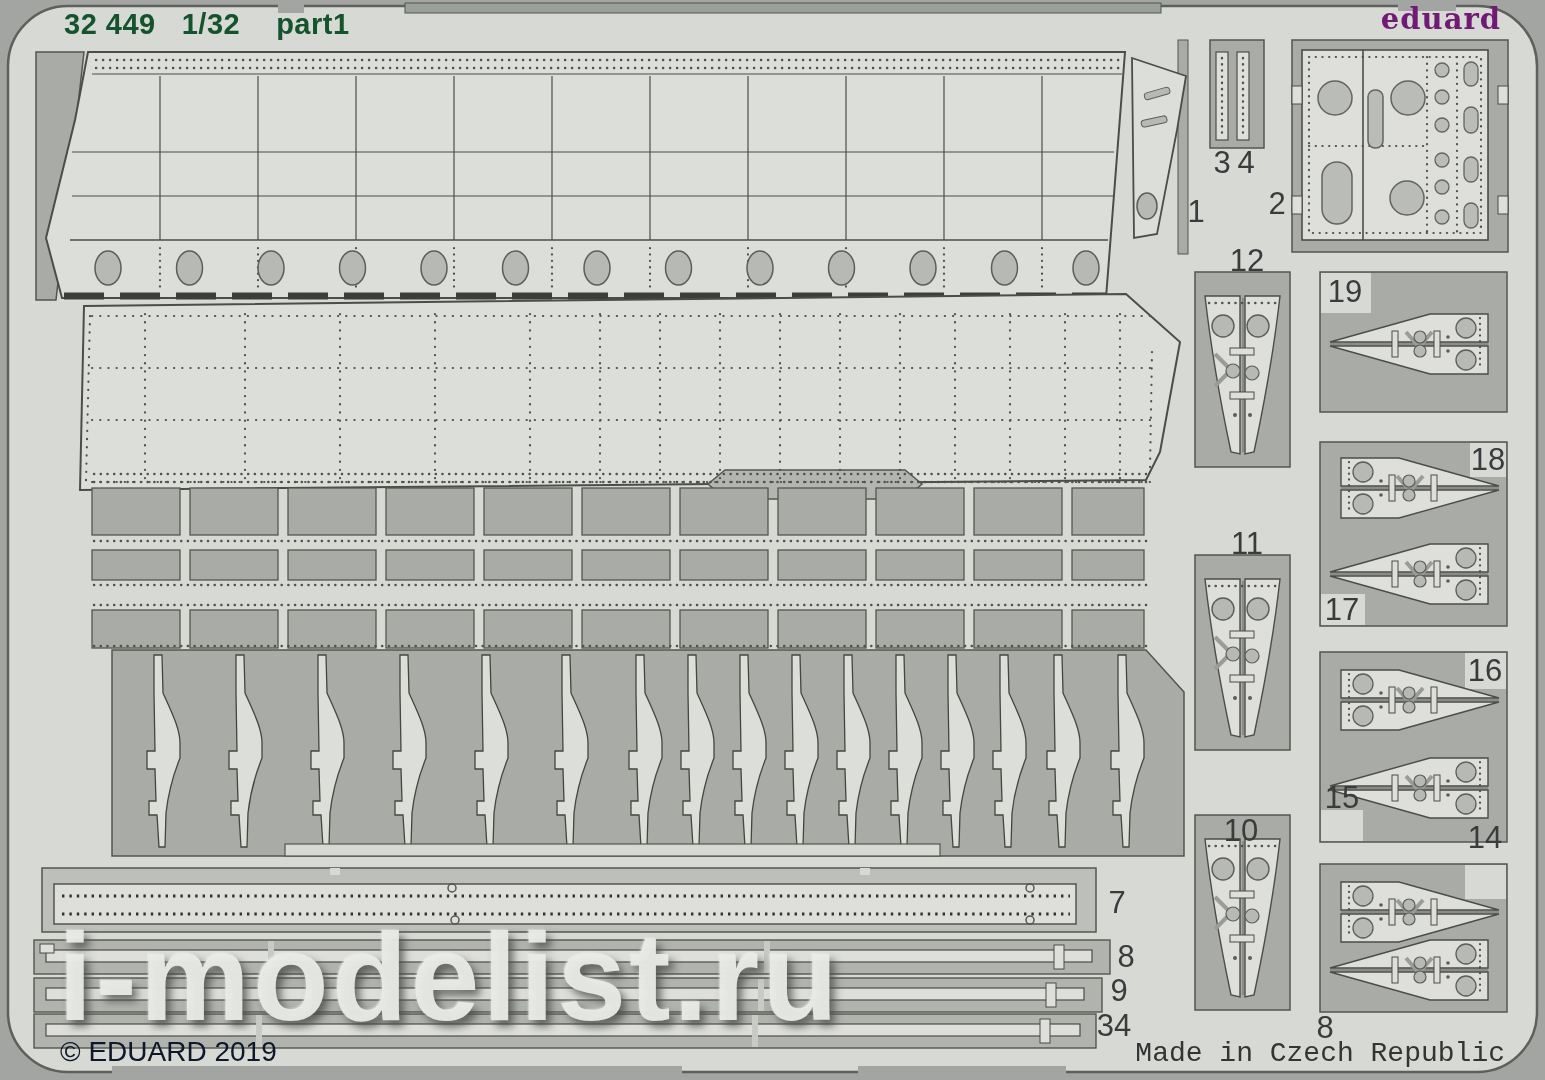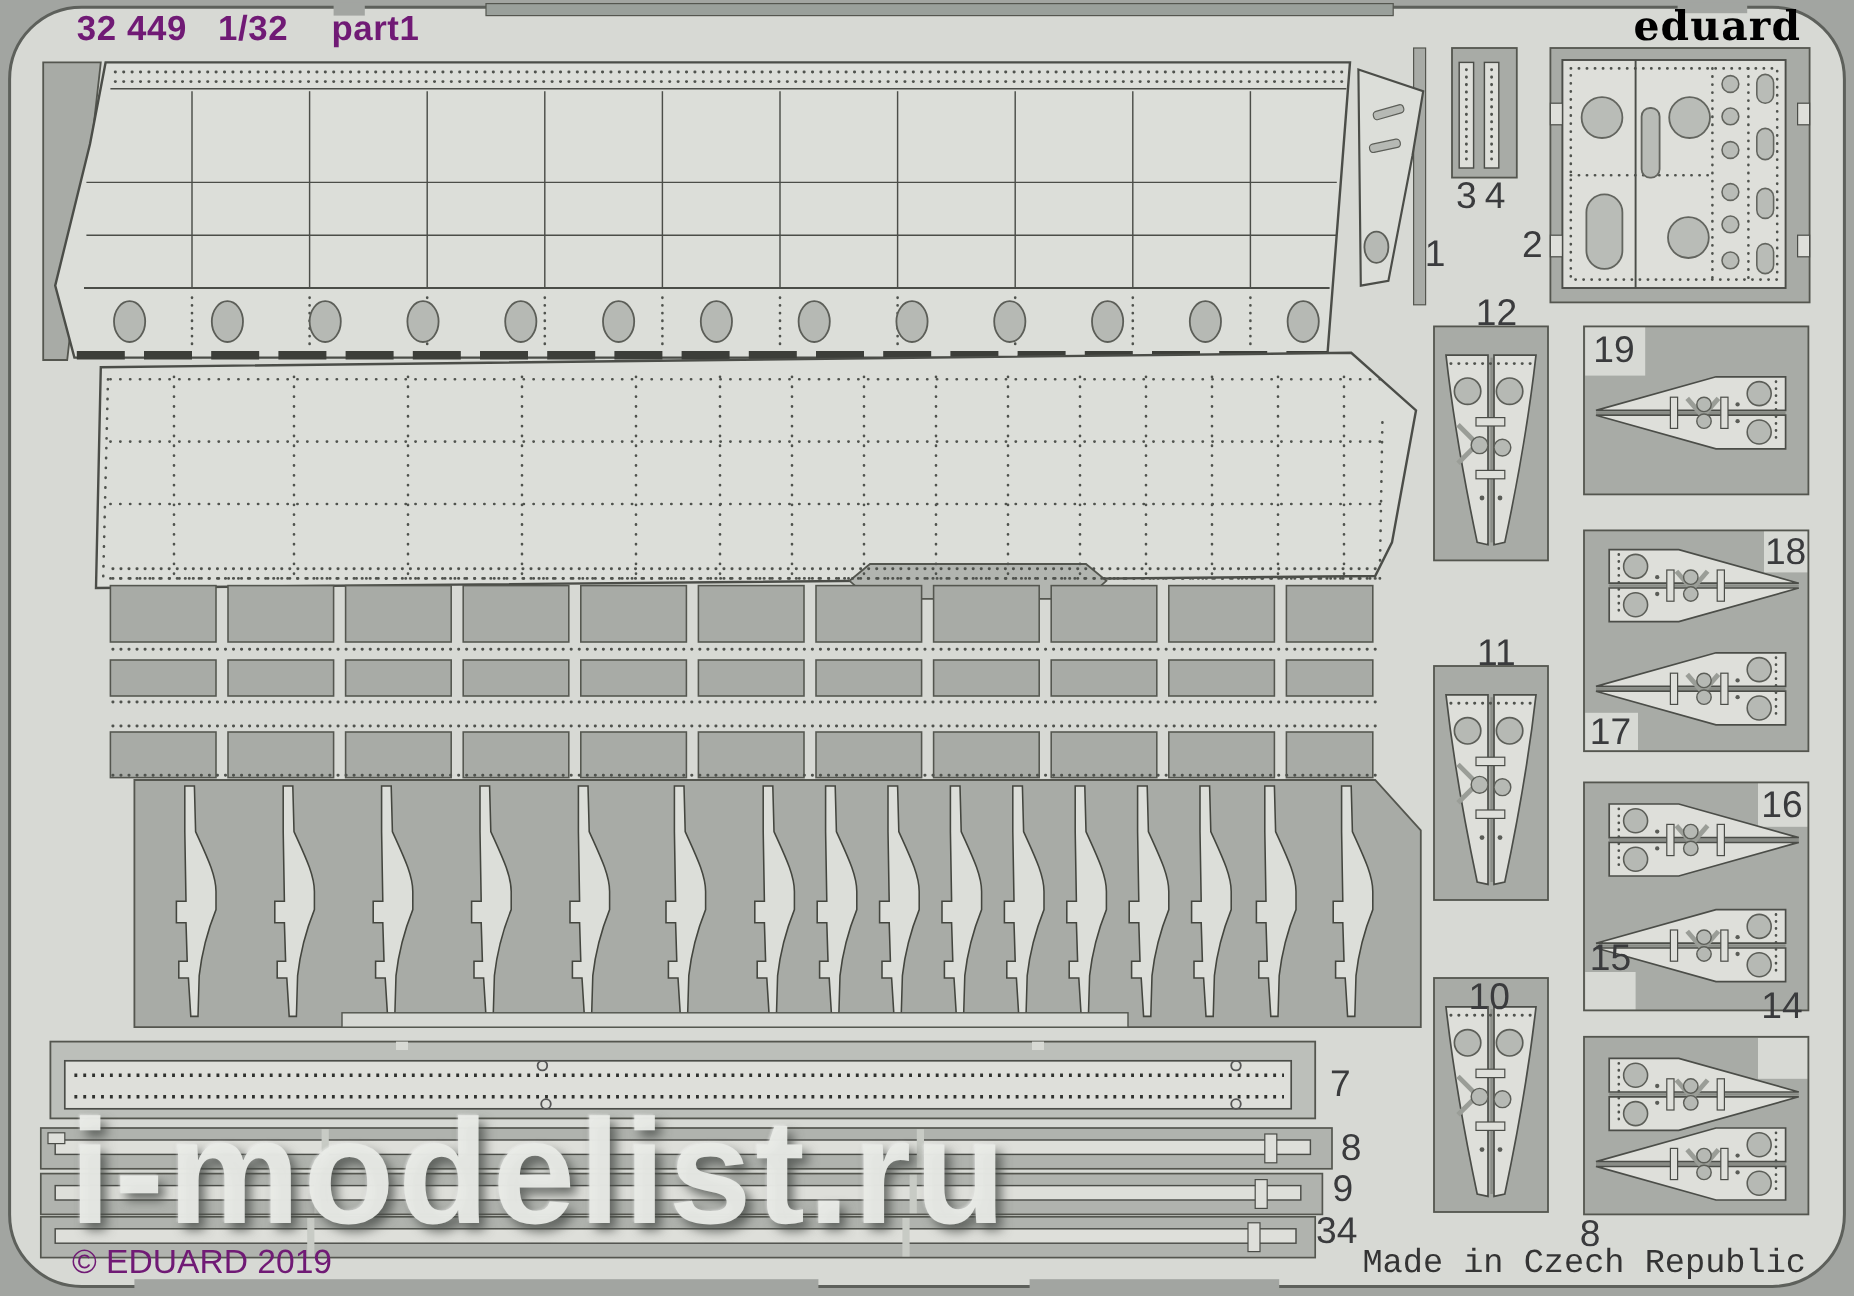--- a/index.html
+++ b/index.html
@@ -1,26 +1,26 @@
 <!DOCTYPE html>
 <html><head>
 <meta charset="utf-8">
 <style>
   html,body{margin:0;padding:0;background:#a2a5a1;}
   .stage{position:relative;width:1545px;height:1080px;overflow:hidden;
          font-family:"Liberation Sans",sans-serif;}
   .stage svg{position:absolute;left:0;top:0;}
   .title{position:absolute;left:64px;top:8px;display:flex;align-items:center;
-         font-weight:bold;font-size:29px;color:#701a75;letter-spacing:.5px;white-space:pre;}
+         font-weight:bold;font-size:29px;color:#14532d;letter-spacing:.5px;white-space:pre;}
   .title .cat{margin-right:26px}
   .title .nm{margin-right:36px}
   .title .sc{margin-right:36px}
   .brand{position:absolute;right:44px;top:2px;font-family:"DejaVu Serif",serif;
-         font-weight:bold;font-size:34px;color:#000000;letter-spacing:1px;}
-  .copy{position:absolute;left:60px;top:1036px;font-size:28px;color:#701a75;}
+         font-weight:bold;font-size:29px;color:#701a75;letter-spacing:1px;}
+  .copy{position:absolute;left:60px;top:1036px;font-size:28px;color:#0f172a;}
   .made{position:absolute;right:40px;top:1038px;font-size:28px;color:#343434;font-family:Liberation Mono, monospace;}
   .plabel{position:absolute;transform:translate(-50%,-50%);font-size:31px;color:#3a3b3d;}
   .wm{position:absolute;left:38px;top:906px;font-size:124px;font-weight:bold;
       color:rgba(233,235,231,.95);letter-spacing:3px;white-space:nowrap;
       text-shadow:5px 6px 9px rgba(70,74,70,.78), -1px -1px 2px rgba(255,255,255,.45);
       filter:blur(.3px);margin-left:20px;}
 </style>
 </head>
 <body style="background: rgb(162, 165, 161);">
 

